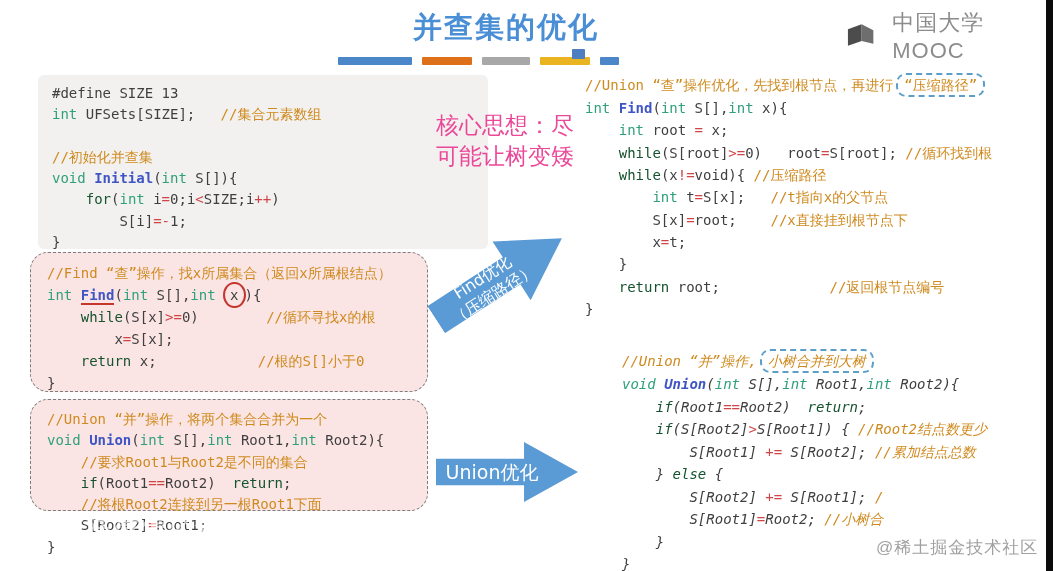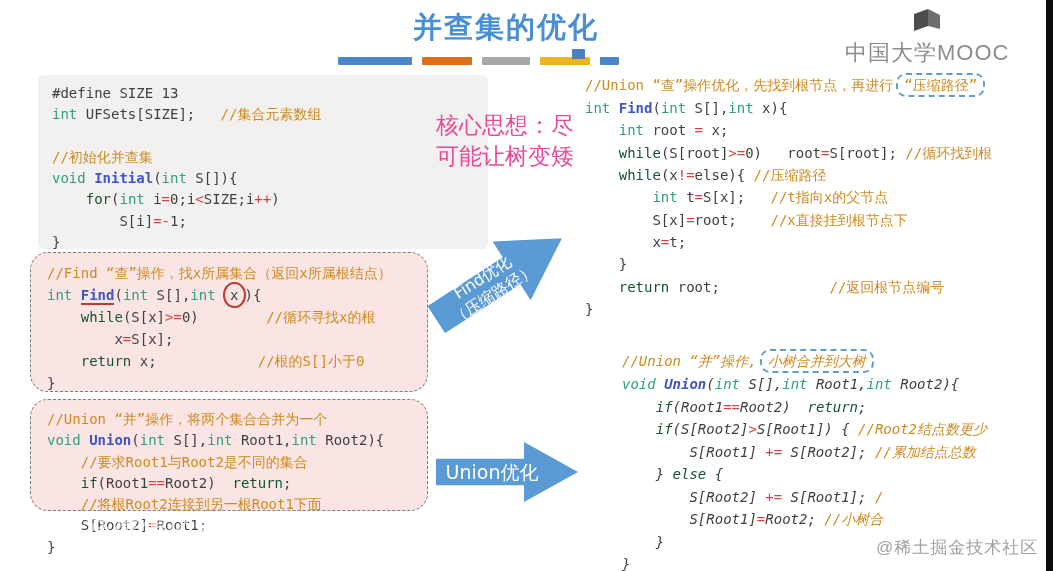--- a/index.html
+++ b/index.html
@@ -7,21 +7,21 @@
     position:relative;width:1053px;height:571px;background:#ffffff;
     overflow:hidden;font-family:"Liberation Sans",sans-serif;
   }
   
   .title{
     position:absolute;left:413px;top:8px;font-size:29px;font-weight:600;
     color:#4a8fd6;letter-spacing:2px;font-family:"DejaVu Sans",sans-serif;
   }
   .bars{position:absolute;left:338px;top:57px;display:flex;gap:10px;align-items:center;}
   .bars .bar{height:8px;border-radius:1px;}
-  .logo{position:absolute;left:845px;top:8px;display:flex;align-items:center;gap:4px;flex-direction:column;}
+  .logo{position:absolute;left:845px;top:8px;display:flex;align-items:center;gap:16px;}
   .logo .logo-text{font-size:22px;color:#8c8c8c;letter-spacing:1px;}
   .edge-strip{position:absolute;right:0;top:0;width:7px;height:571px;background:#0b0b0b;}
   .bullet{position:absolute;left:572px;top:49px;width:13px;height:10px;background:#4d7ebf;border-radius:1px;}
   
   .code{font-family:"DejaVu Sans Mono",monospace;font-size:14px;color:#3f3f3f;}
   .code-line{white-space:pre;}
   .tok-plain{color:#3f3f3f;}
   .tok-type{color:#2fa07c;}
   .tok-fn{color:#3f55c4;font-weight:600;}
   .tok-kw{color:#14532d;}
@@ -143,21 +143,21 @@
 
   <div id="union-arrow" class="arrow">
     <div class="arrow-text">Union优化</div>
   </div>
 
   <div id="code-find-opt" class="code">
       <div class="code-line"><span class="tok-com">//Union “查”操作优化，先找到根节点，再进行</span><span class="tok-com tok-boxed">“压缩路径”</span></div>
       <div class="code-line"><span class="tok-type">int</span><span class="tok-plain"> </span><span class="tok-fn">Find</span><span class="tok-plain">(</span><span class="tok-type">int</span><span class="tok-plain"> S[],</span><span class="tok-type">int</span><span class="tok-plain"> x){</span></div>
       <div class="code-line"><span class="tok-plain">    </span><span class="tok-type">int</span><span class="tok-plain"> root </span><span class="tok-op">=</span><span class="tok-plain"> x;</span></div>
       <div class="code-line"><span class="tok-plain">    </span><span class="tok-kw">while</span><span class="tok-plain">(S[root]</span><span class="tok-op">&gt;=</span><span class="tok-plain">0)   root</span><span class="tok-op">=</span><span class="tok-plain">S[root]; </span><span class="tok-com">//循环找到根</span></div>
-      <div class="code-line"><span class="tok-plain">    </span><span class="tok-kw">while</span><span class="tok-plain">(x</span><span class="tok-op">!=</span><span class="tok-plain">else){ </span><span class="tok-com">//压缩路径</span></div>
+      <div class="code-line"><span class="tok-plain">    </span><span class="tok-kw">while</span><span class="tok-plain">(x</span><span class="tok-op">!=</span><span class="tok-plain">void){ </span><span class="tok-com">//压缩路径</span></div>
       <div class="code-line"><span class="tok-plain">        </span><span class="tok-type">int</span><span class="tok-plain"> t</span><span class="tok-op">=</span><span class="tok-plain">S[x];   </span><span class="tok-com">//t指向x的父节点</span></div>
       <div class="code-line"><span class="tok-plain">        S[x]</span><span class="tok-op">=</span><span class="tok-plain">root;    </span><span class="tok-com">//x直接挂到根节点下</span></div>
       <div class="code-line"><span class="tok-plain">        x</span><span class="tok-op">=</span><span class="tok-plain">t;</span></div>
       <div class="code-line"><span class="tok-plain">    }</span></div>
       <div class="code-line"><span class="tok-plain">    </span><span class="tok-kw">return</span><span class="tok-plain"> root;</span><span class="tok-plain">             </span><span class="tok-com">//返回根节点编号</span></div>
       <div class="code-line"><span class="tok-plain">}</span></div>
     </div>
 
   <div id="code-union-opt" class="code">
       <div class="code-line"><span class="tok-com">//Union “并”操作,</span><span class="tok-com tok-boxed">小树合并到大树</span></div>

